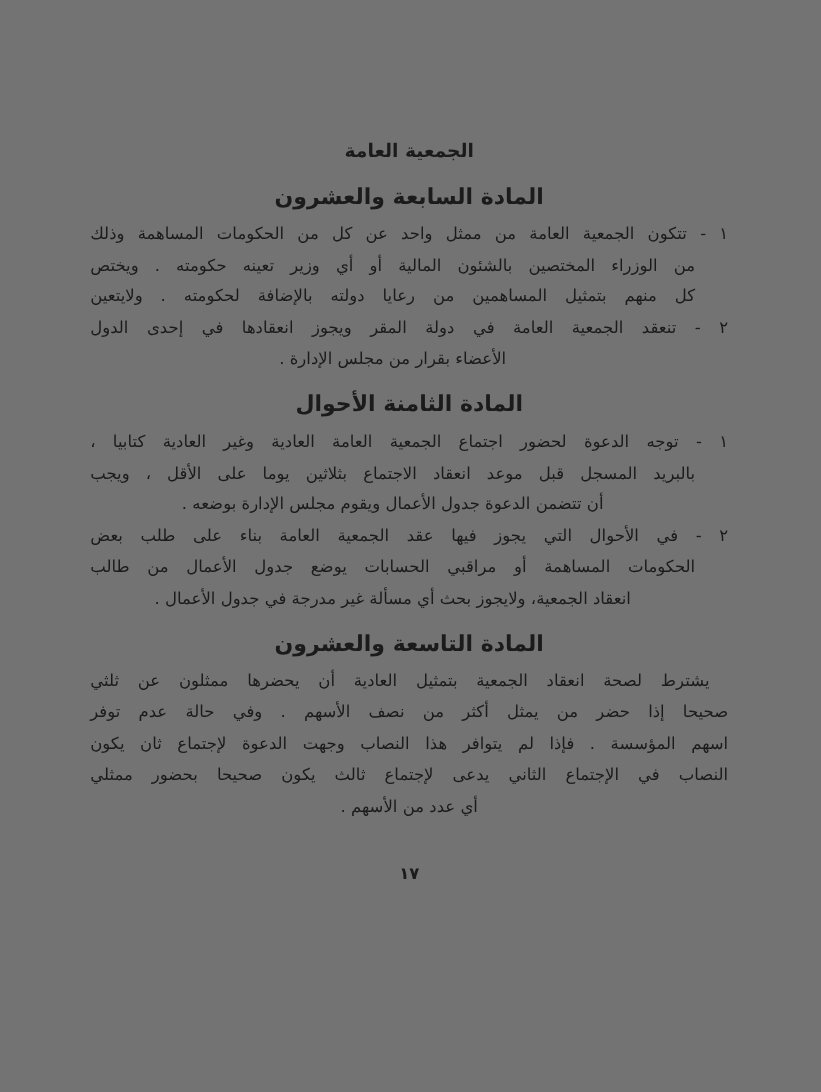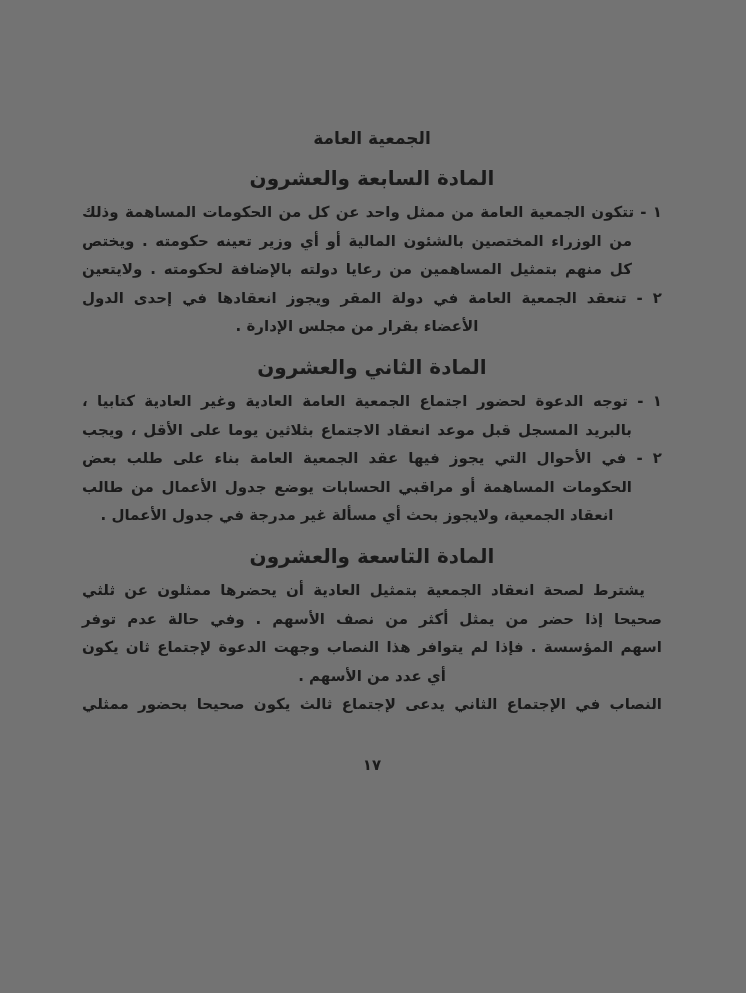--- a/index.html
+++ b/index.html
@@ -34,21 +34,21 @@
     margin: 12px 0 6px 0;
     font-size: 20px;
     line-height: 28px;
     font-weight: bold;
     text-align: center;
   }
   .section.gap-lg .heading { }
   .para { margin: 0; }
   .line {
     font-size: 15px;
-    font-weight: bold;
+    font-weight: normal;
     line-height: 28.6px;
     direction: rtl;
     text-align: justify;
     text-align-last: justify;
     text-justify: inter-word;
   }
   .line.cont { padding-right: 30px; }
   .line.flush { padding-right: 0; }
   .line.last {
     text-align: center;
@@ -82,41 +82,42 @@
       <div class="line cont">كل منهم بتمثيل المساهمين من رعايا دولته بالإضافة لحكومته . ولايتعين</div>
     </div>
 
     <div class="para">
       <div class="line"><span class="marker">٢ -</span> <span>تنعقد الجمعية العامة في دولة المقر ويجوز انعقادها في إحدى الدول</span></div>
       <div class="line cont last">الأعضاء بقرار من مجلس الإدارة .</div>
     </div>
   </div>
 
   <div class="section">
-    <h2 class="heading">المادة الثاني والعشرون</h2>
+    <h2 class="heading">المادة الثامنة الأحوال</h2>
 
     <div class="para">
       <div class="line"><span class="marker">١ -</span> <span>توجه الدعوة لحضور اجتماع الجمعية العامة العادية وغير العادية كتابيا ،</span></div>
       <div class="line cont">بالبريد المسجل قبل موعد انعقاد الاجتماع بثلاثين يوما على الأقل ، ويجب</div>
+      <div class="line cont last">أن تتضمن الدعوة جدول الأعمال ويقوم مجلس الإدارة بوضعه .</div>
     </div>
 
     <div class="para">
       <div class="line"><span class="marker">٢ -</span> <span>في الأحوال التي يجوز فيها عقد الجمعية العامة بناء على طلب بعض</span></div>
       <div class="line cont">الحكومات المساهمة أو مراقبي الحسابات يوضع جدول الأعمال من طالب</div>
       <div class="line cont last">انعقاد الجمعية، ولايجوز بحث أي مسألة غير مدرجة في جدول الأعمال .</div>
     </div>
   </div>
 
   <div class="section gap-lg">
     <h2 class="heading">المادة التاسعة والعشرون</h2>
 
     <div class="para">
       <div class="line flush indent-first">يشترط لصحة انعقاد الجمعية بتمثيل العادية أن يحضرها ممثلون عن ثلثي</div>
       <div class="line flush">صحيحا إذا حضر من يمثل أكثر من نصف الأسهم . وفي حالة عدم توفر</div>
       <div class="line flush">اسهم المؤسسة . فإذا لم يتوافر هذا النصاب وجهت الدعوة لإجتماع ثان يكون</div>
+      <div class="line flush">النصاب في الإجتماع الثاني يدعى لإجتماع ثالث يكون صحيحا بحضور ممثلي</div>
       <div class="line flush last">أي عدد من الأسهم .</div>
-      <div class="line flush">النصاب في الإجتماع الثاني يدعى لإجتماع ثالث يكون صحيحا بحضور ممثلي</div>
     </div>
   </div>
 
   <div class="page-number">١٧</div>
 
 </div>
 
 </body></html>

